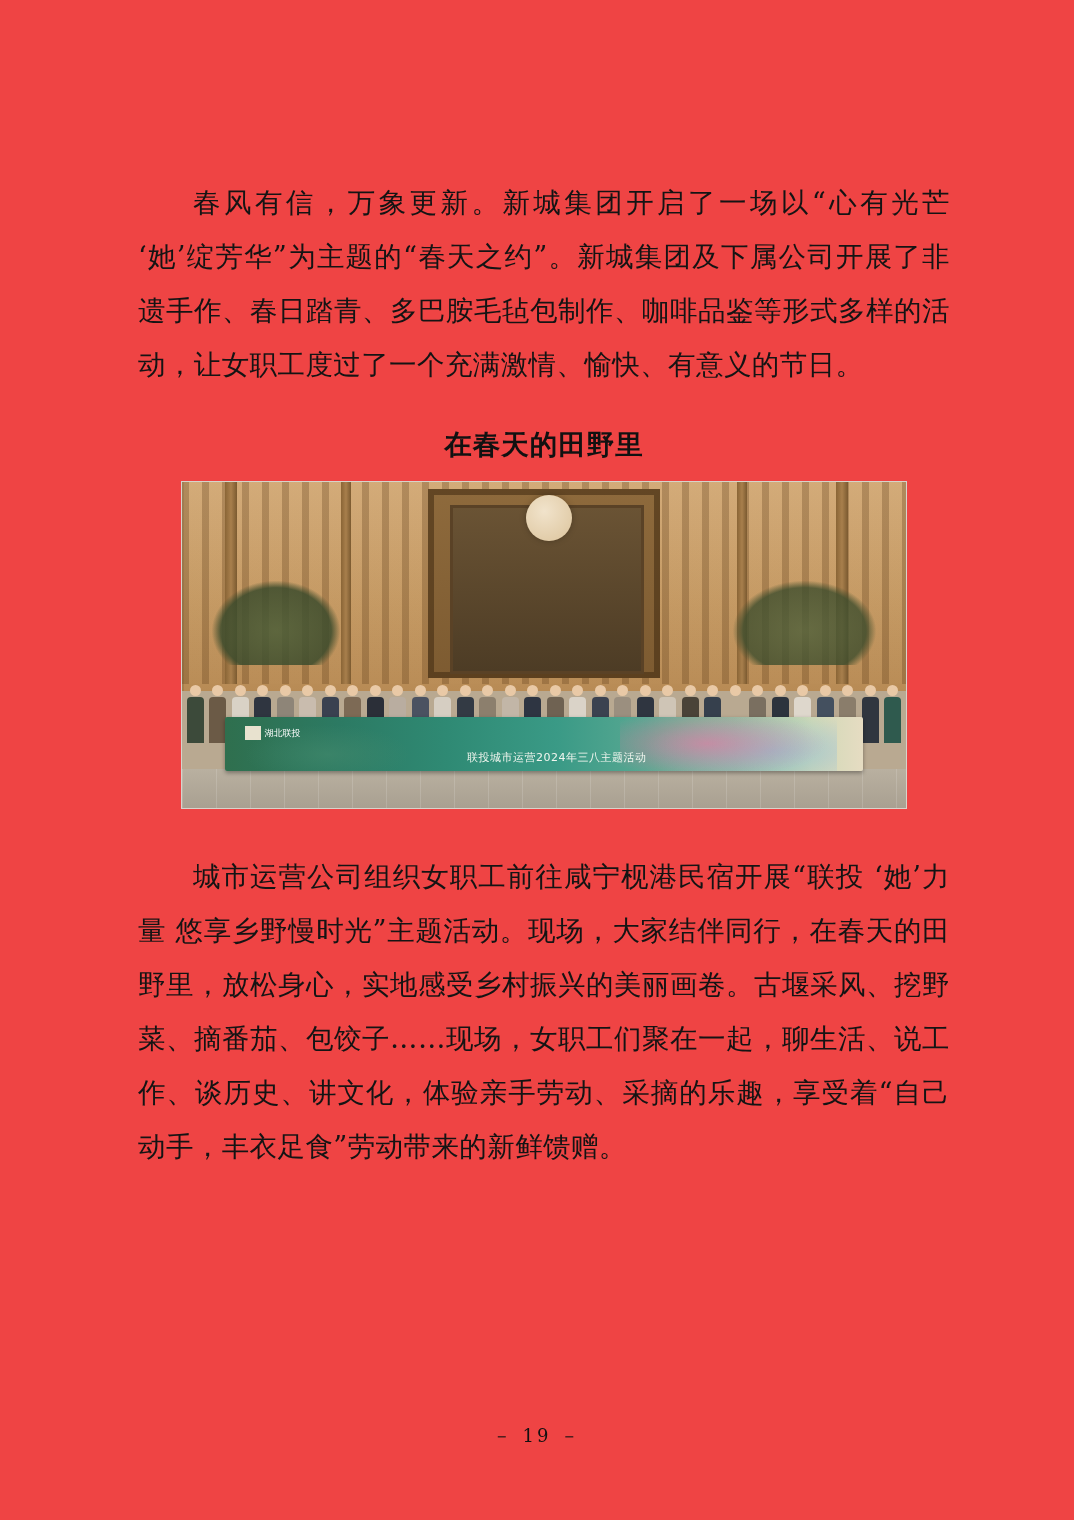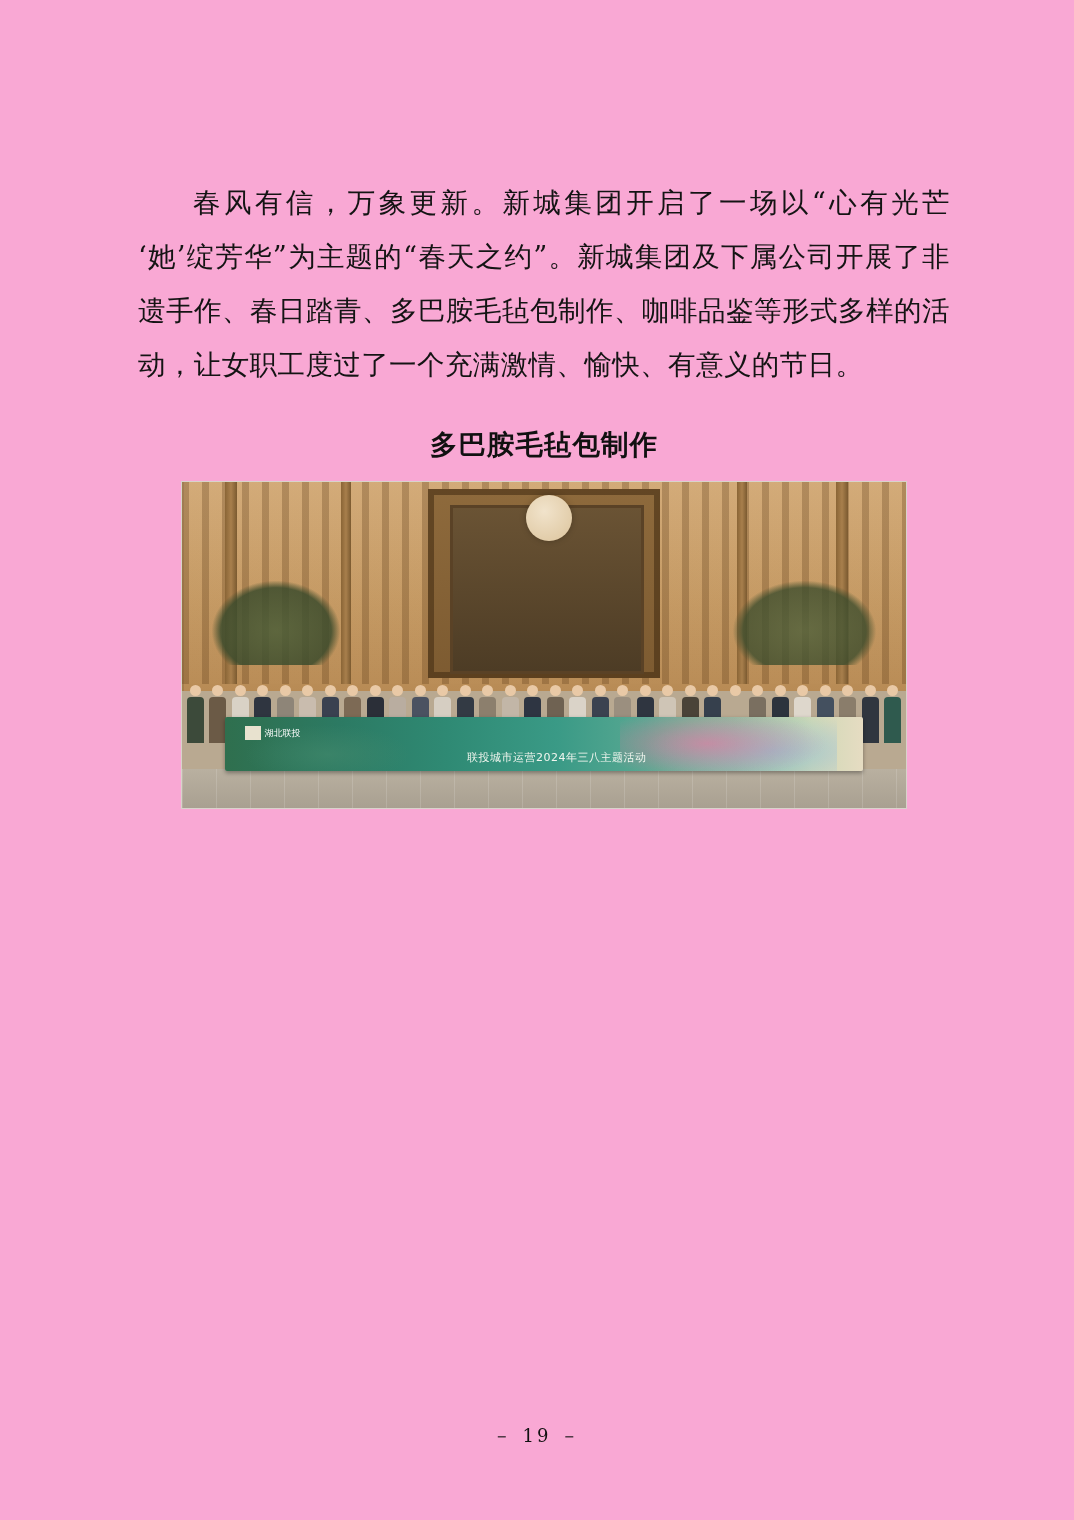--- a/index.html
+++ b/index.html
@@ -13,21 +13,21 @@
     position: relative;
     font-family: "DejaVu Serif", "Liberation Serif", serif;
     color: #1a1a1a;
     overflow: hidden;
   }
   .page {
     position: absolute;
     left: 0; top: 0;
     width: 1074px;
     height: 1520px;
-    background: #f9a8d4;
+    background: #ef4444;
   }
   .content {
     position: absolute;
     left: 138px;
     top: 175px;
     width: 812px;
   }
   p.body-text {
     margin: 0 0 0 0;
     font-size: 27.5px;
@@ -183,21 +183,21 @@
 </style>
 </head>
 <body>
 
 <div class="page">
 
   <div class="content">
 
     <p class="body-text">春风有信，万象更新。新城集团开启了一场以“心有光芒 ‘她’绽芳华”为主题的“春天之约”。新城集团及下属公司开展了非遗手作、春日踏青、多巴胺毛毡包制作、咖啡品鉴等形式多样的活动，让女职工度过了一个充满激情、愉快、有意义的节日。</p>
 
-    <div class="section-title">多巴胺毛毡包制作</div>
+    <div class="section-title">在春天的田野里</div>
 
     <div class="photo-wrap">
       <div class="photo">
         <div class="ph-sky"></div>
         <div class="ph-building"></div>
         <div class="ph-slats"></div>
         <div class="ph-pillar" style="left:6%; width:12px;"></div>
         <div class="ph-pillar" style="left:22%; width:10px;"></div>
         <div class="ph-pillar" style="right:8%; width:12px;"></div>
         <div class="ph-pillar" style="right:22%; width:10px;"></div>
@@ -344,18 +344,19 @@
           <div class="bgblob"></div>
           <div class="bgblob2"></div>
           <div class="banner-logo-left">
             <span class="mark"></span><span>湖北联投</span>
           </div>
           <div class="banner-sub">联投城市运营2024年三八主题活动</div>
         </div>
       </div>
     </div>
 
+    <p class="body-text" style="margin-top:40px;">城市运营公司组织女职工前往咸宁枧港民宿开展“联投 ‘她’力量 悠享乡野慢时光”主题活动。现场，大家结伴同行，在春天的田野里，放松身心，实地感受乡村振兴的美丽画卷。古堰采风、挖野菜、摘番茄、包饺子……现场，女职工们聚在一起，聊生活、说工作、谈历史、讲文化，体验亲手劳动、采摘的乐趣，享受着“自己动手，丰衣足食”劳动带来的新鲜馈赠。</p>
 
   </div>
 
   <div class="page-number">－ 19 －</div>
 
 </div>
 
 </body></html>

